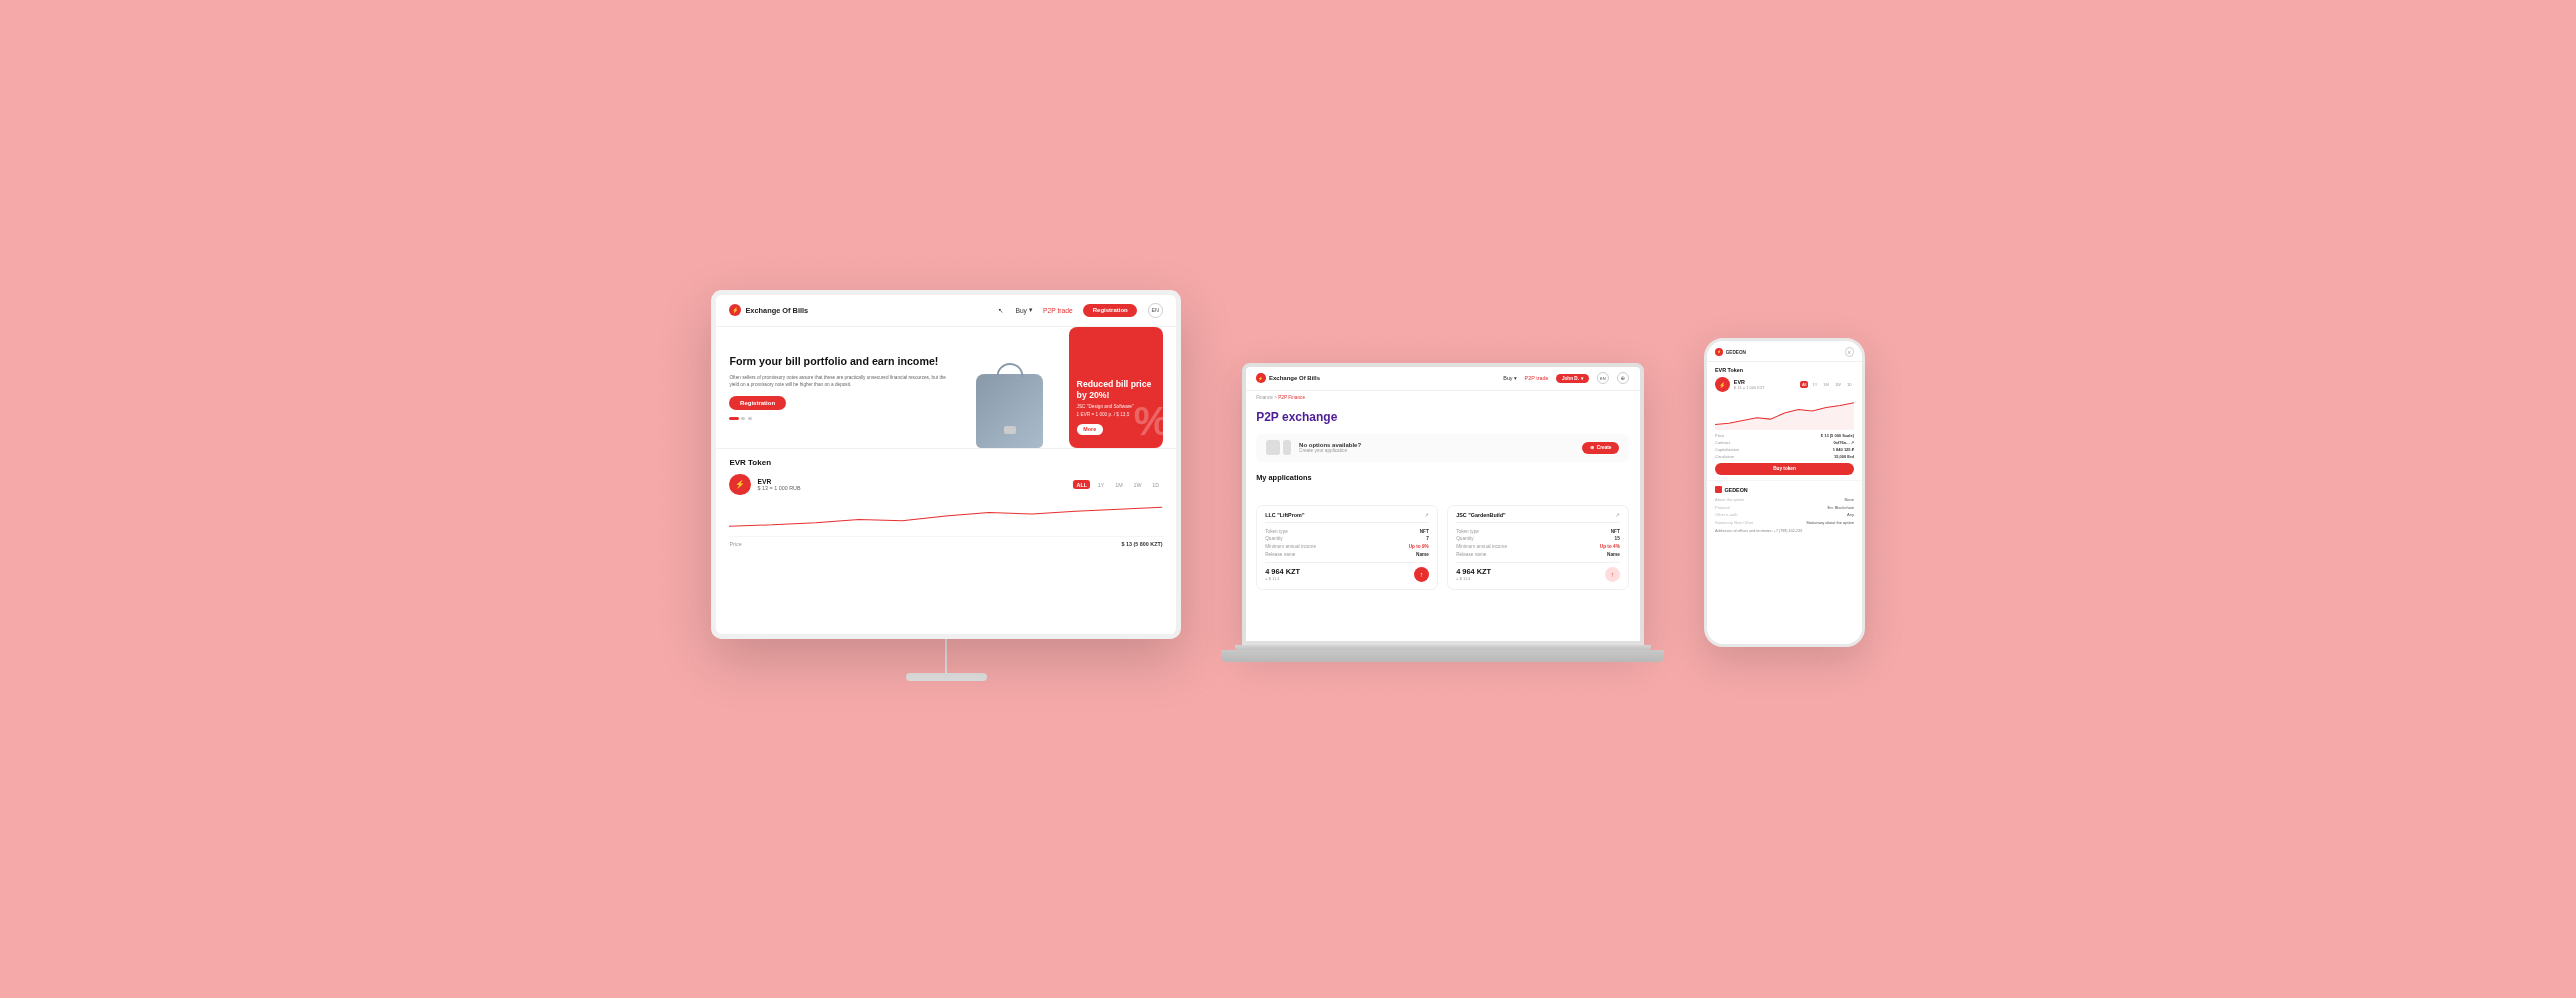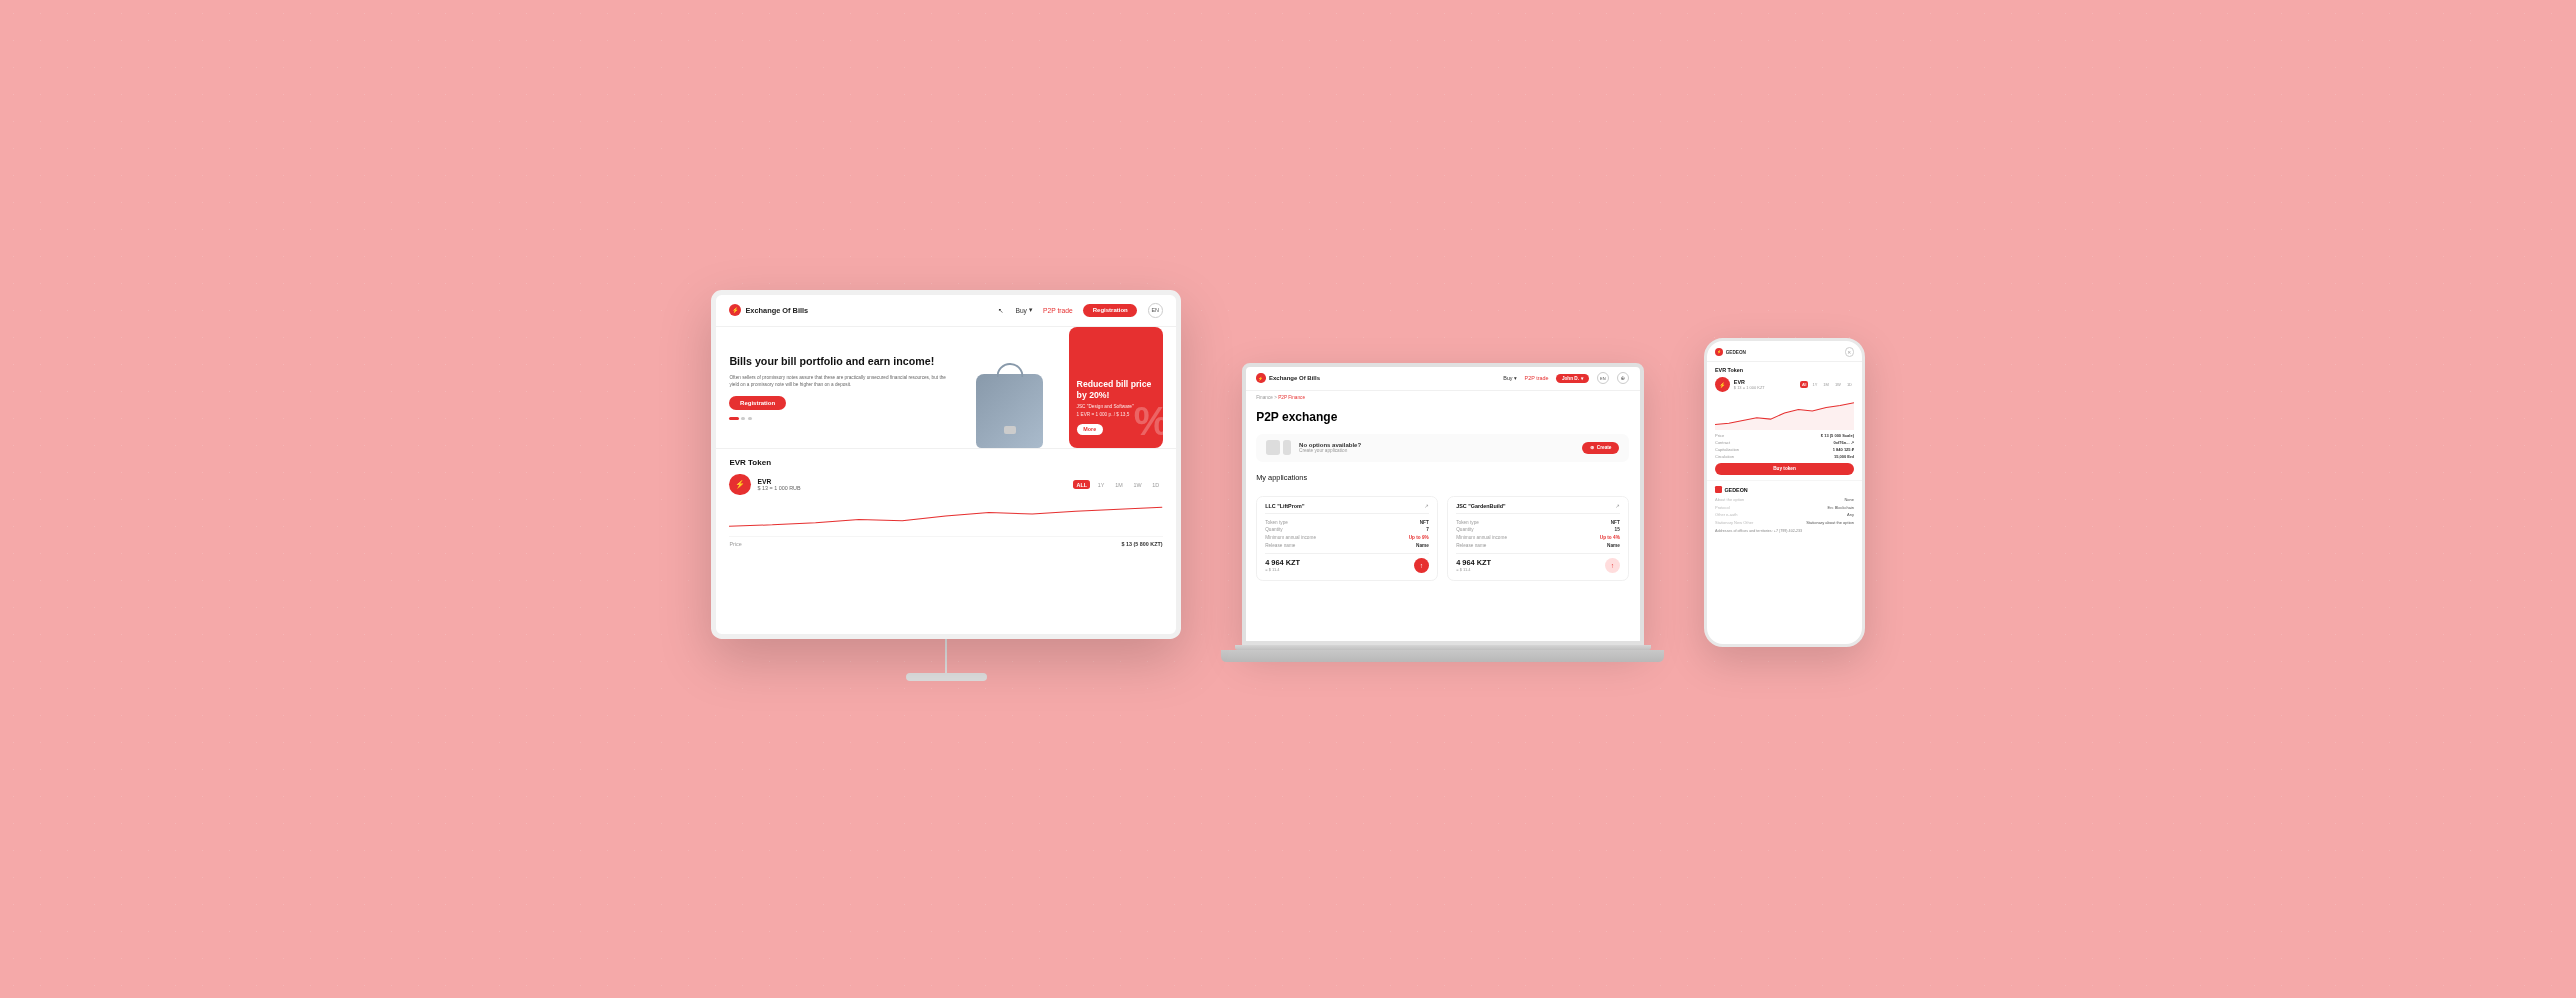--- a/index.html
+++ b/index.html
@@ -458,21 +458,21 @@
       color: #999;
     }
     .breadcrumb span.active { color: #e63030; }
 
     .laptop-content {
       padding: 6.7px 10.7px;
     }
     .page-title {
       font-size: 12px;
       font-weight: 800;
-      color: #000000;
+      color: #4c1d95;
       margin-bottom: 9.4px;
     }
 
     .empty-state {
       display: flex;
       align-items: center;
       justify-content: space-between;
       background: #fafafa;
       border-radius: 6.7px;
       padding: 6.7px 9.4px;
@@ -500,23 +500,23 @@
       font-size: 4.7px;
       font-weight: 600;
       display: flex;
       align-items: center;
       gap: 2.7px;
       cursor: pointer;
     }
 
     .my-apps-title {
       font-size: 7.4px;
-      font-weight: 400;
+      font-weight: 700;
       color: #111;
-      margin-bottom: 14px;
+      margin-bottom: 23px;
     }
     .apps-grid {
       display: grid;
       grid-template-columns: 1fr 1fr;
       gap: 9.4px;
     }
     .app-card {
       border: 0.7px solid #f0f0f0;
       border-radius: 6.7px;
       padding: 6.7px 8px;
@@ -781,21 +781,21 @@
         <a class="nav-link active">
           <span>P2P trade</span>
         </a>
         <button class="nav-btn-reg">Registration</button>
         <div class="nav-lang">EN</div>
       </div>
     </div>
 
     <div class="screen-hero">
       <div class="hero-left">
-        <div class="hero-title">Bills your bill portfolio and earn income!</div>
+        <div class="hero-title">Form your bill portfolio and earn income!</div>
         <div class="hero-desc">Often sellers of promissory notes assure that these are practically unsecured financial resources, but the yield on a promissory note will be higher than on a deposit.</div>
         <button class="hero-reg-btn">Registration</button>
         <div class="dots-row" style="margin-top:6.7px; padding-left:0;">
           <div class="dot active"></div>
           <div class="dot"></div>
           <div class="dot"></div>
         </div>
       </div>
       <div class="hero-bag">
         <div class="bag-shape">

